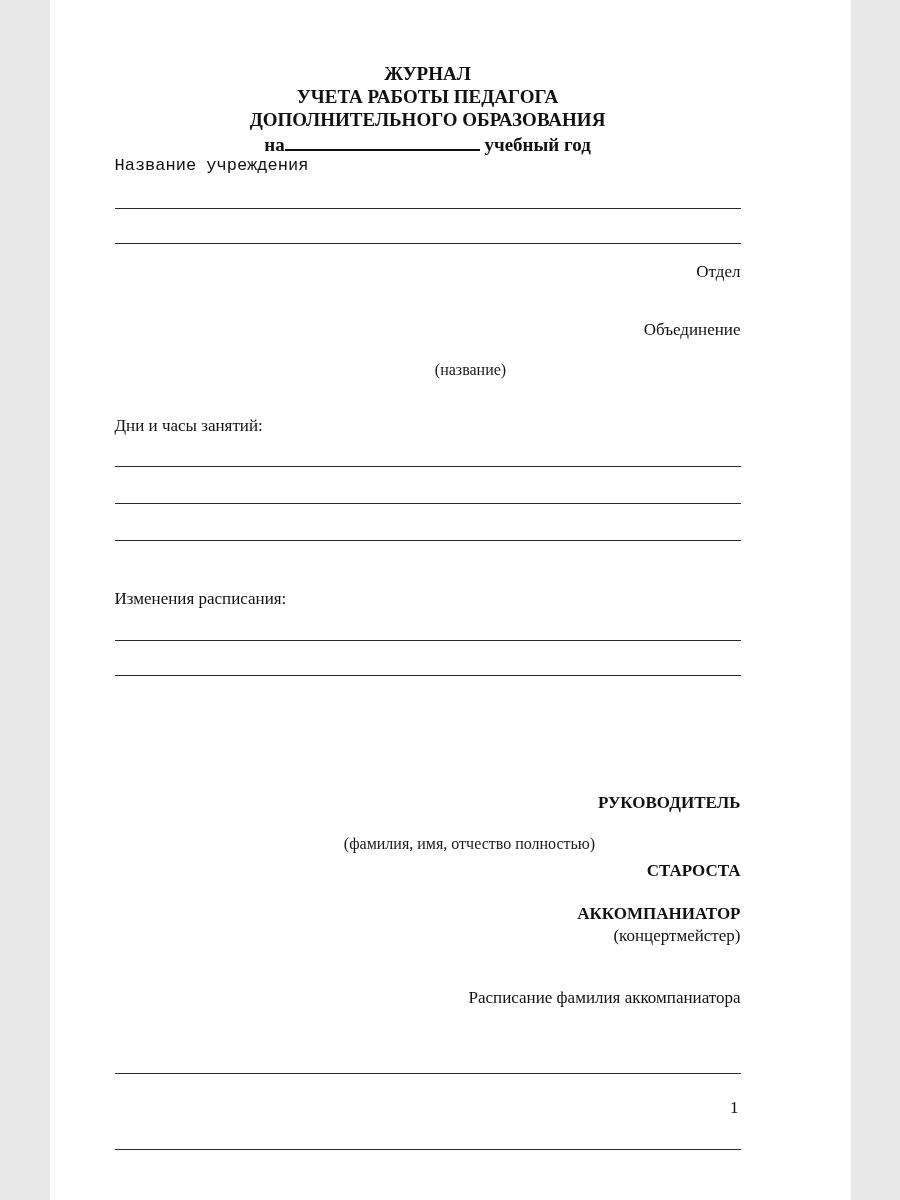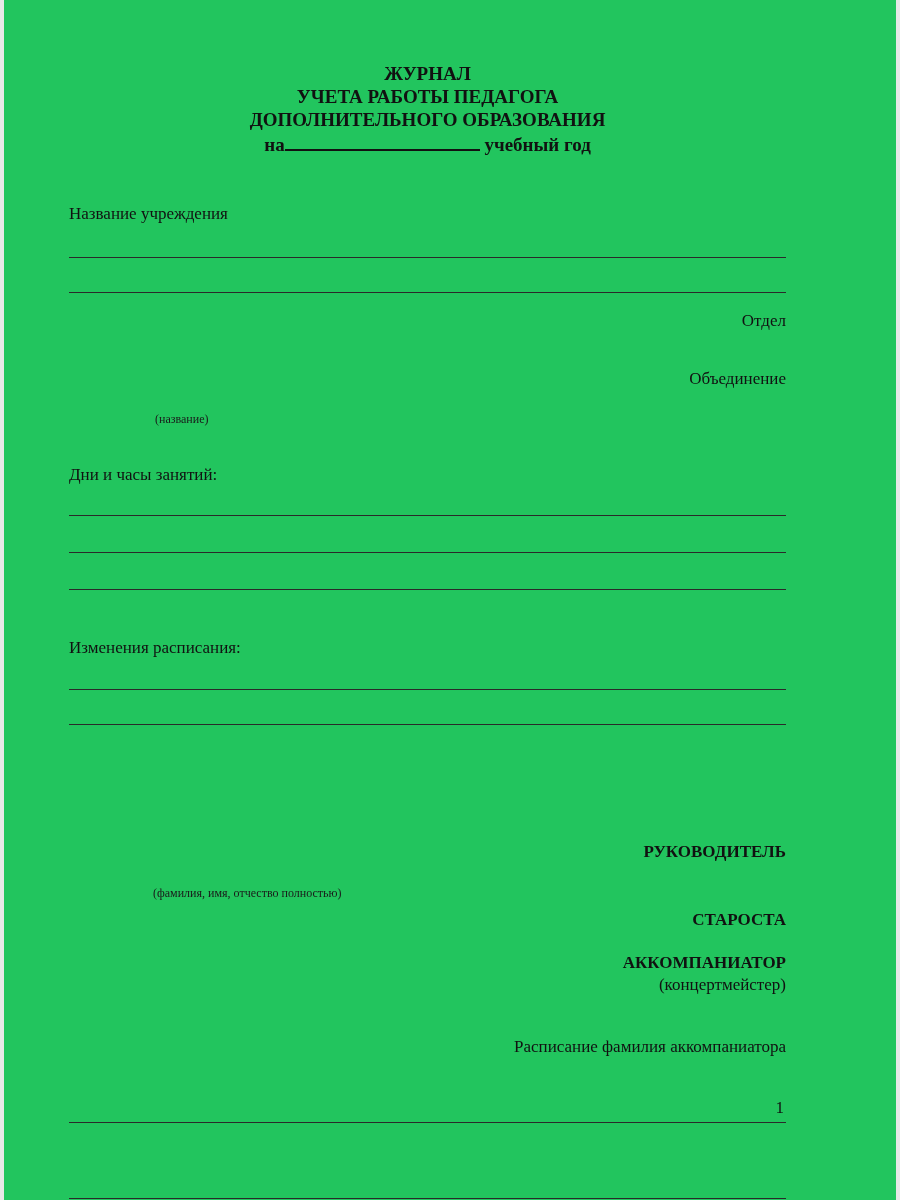--- a/index.html
+++ b/index.html
@@ -1,21 +1,21 @@
 <!DOCTYPE html>
 <html><head>
 <meta charset="utf-8">
 <style>
   html, body { margin: 0; padding: 0; background: #e8e8e8; }
   .page {
     position: relative;
-    width: 892px;
+    width: 801px;
     height: 1200px;
     margin: 0 auto;
-    background: #22c55e;
+    background: #ffffff;
     font-family: "Liberation Serif", "DejaVu Serif", serif;
     color: #111;
     box-sizing: border-box;
     overflow: hidden;
   }
   .content {
     box-sizing: border-box;
     padding: 62px 110px 0 65px;
   }
   .title-block { text-align: center; font-weight: bold; font-size: 19px; line-height: 23px; }
@@ -27,21 +27,21 @@
     height: 17px;
     vertical-align: baseline;
   }
   .label { font-size: 17px; }
   .b { font-weight: bold; text-align: right; }
   .row { display: flex; align-items: flex-end; font-size: 17px; line-height: 22px; flex-direction: column; }
   .row .lbl { white-space: nowrap; }
   .row .fill { flex: 1 1 auto; border-bottom: 1px solid #2a2a2a; height: 20px; }
   .indent { padding-left: 40px; }
   .blank { border-bottom: 1px solid #2a2a2a; }
-  .hint { font-size: 12px; color: #1a1a1a; text-align: left; line-height: 14px; }
+  .hint { font-size: 16px; color: #1a1a1a; text-align: center; line-height: 14px; }
   .hint.assoc { padding-left: 86px; margin-top: 1px; }
   .hint.leader { padding-left: 84px; margin-top: 2px; }
   .page-number {
     position: absolute;
     right: 112px;
     bottom: 82px;
     font-size: 17px;
   }
 </style>
 </head>
@@ -53,21 +53,21 @@
     <div class="title-block">
       <div>ЖУРНАЛ</div>
       <div>УЧЕТА РАБОТЫ ПЕДАГОГА</div>
       <div>ДОПОЛНИТЕЛЬНОГО ОБРАЗОВАНИЯ</div>
       <div class="year-line">
         <span>на</span><span class="year-fill"></span>
         <span>учебный год</span>
       </div>
     </div>
 
-    <div class="label" style="margin-top:48px;">Название учреждения</div>
+    <div class="label" style="font-family:Liberation Mono, monospace;">Название учреждения</div>
     <div class="blank" style="height:33px;"></div>
     <div class="blank" style="height:34px;"></div>
 
     <div class="row indent" style="margin-top:17px;">
       <span class="lbl">Отдел</span>
       <span class="fill"></span>
     </div>
 
     <div class="row indent" style="margin-top:15px;">
       <span class="lbl">Объединение</span>

